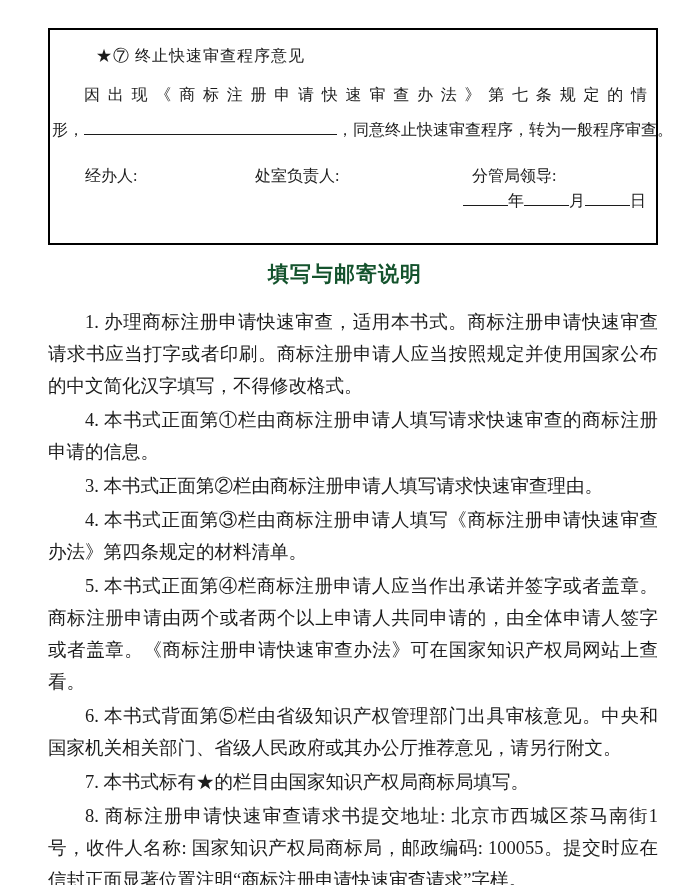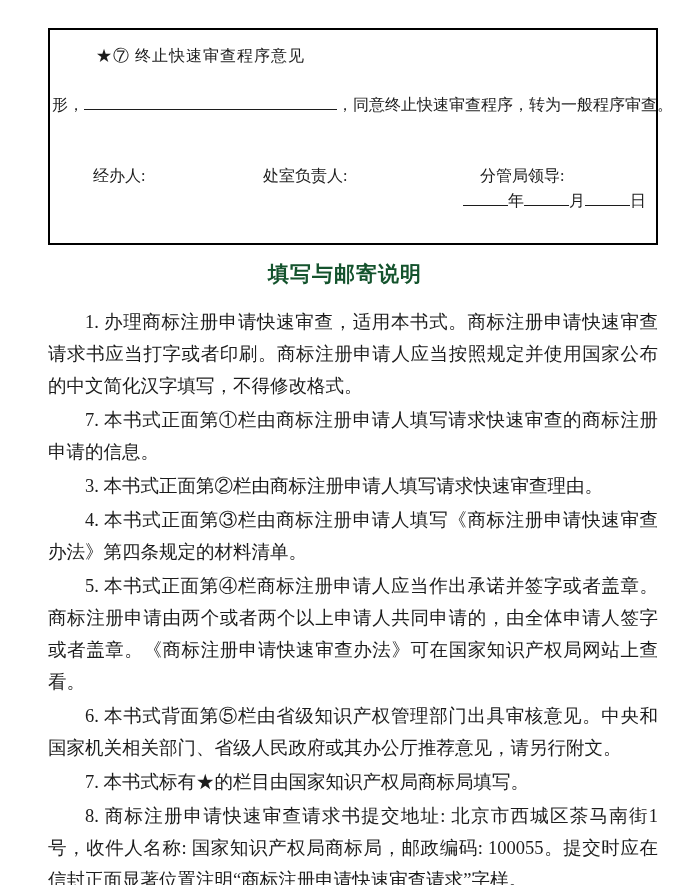--- a/index.html
+++ b/index.html
@@ -67,21 +67,21 @@
     vertical-align: baseline;
   }
   .sig-row {
     position: absolute;
     top: 136px;
     left: 0;
     right: 0;
     height: 20px;
     font-size: 16px;
   }
-  .sig { position: absolute; white-space: nowrap; margin-left: 8px; }
+  .sig { position: absolute; white-space: nowrap; }
   .sig-1 { left: 35px; }
   .sig-2 { left: 205px; }
   .sig-3 { left: 422px; }
   .date-row {
     position: absolute;
     top: 158px;
     right: 10px;
     font-size: 16px;
     white-space: nowrap;
   }
@@ -123,37 +123,38 @@
 </style>
 </head>
 <body>
 
 <div class="page">
 
   <div class="opinion-box">
     <div class="box-title">★⑦ 终止快速审查程序意见</div>
 
     <div class="box-para">
+      <div class="reason-line1">因出现《商标注册申请快速审查办法》第七条规定的情</div>
       <div class="reason-line2"><span>形，</span><span class="blank-long"></span><span>，同意终止快速审查程序，转为一般程序审查。</span></div>
     </div>
 
     <div class="sig-row">
       <span class="sig sig-1">经办人:</span>
       <span class="sig sig-2">处室负责人:</span>
       <span class="sig sig-3">分管局领导:</span>
     </div>
 
     <div class="date-row"><span class="date-blank"></span><span>年</span><span class="date-blank"></span><span>月</span><span class="date-blank"></span><span>日</span></div>
   </div>
 
   <h1 class="ins-heading">填写与邮寄说明</h1>
 
   <div class="ins-body">
     <p>1. 办理商标注册申请快速审查，适用本书式。商标注册申请快速审查请求书应当打字或者印刷。商标注册申请人应当按照规定并使用国家公布的中文简化汉字填写，不得修改格式。</p>
-    <p>7. 本书式正面第①栏由商标注册申请人填写请求快速审查的商标注册申请的信息。</p>
+    <p>4. 本书式正面第①栏由商标注册申请人填写请求快速审查的商标注册申请的信息。</p>
     <p>3. 本书式正面第②栏由商标注册申请人填写请求快速审查理由。</p>
     <p>4. 本书式正面第③栏由商标注册申请人填写《商标注册申请快速审查办法》第四条规定的材料清单。</p>
     <p>5. 本书式正面第④栏商标注册申请人应当作出承诺并签字或者盖章。商标注册申请由两个或者两个以上申请人共同申请的，由全体申请人签字或者盖章。《商标注册申请快速审查办法》可在国家知识产权局网站上查看。</p>
     <p>6. 本书式背面第⑤栏由省级知识产权管理部门出具审核意见。中央和国家机关相关部门、省级人民政府或其办公厅推荐意见，请另行附文。</p>
     <p>7. 本书式标有★的栏目由国家知识产权局商标局填写。</p>
     <p>8. 商标注册申请快速审查请求书提交地址: 北京市西城区茶马南街1号，收件人名称: 国家知识产权局商标局，邮政编码: 100055。提交时应在信封正面显著位置注明“商标注册申请快速审查请求”字样。</p>
   </div>
 
 </div>
 

